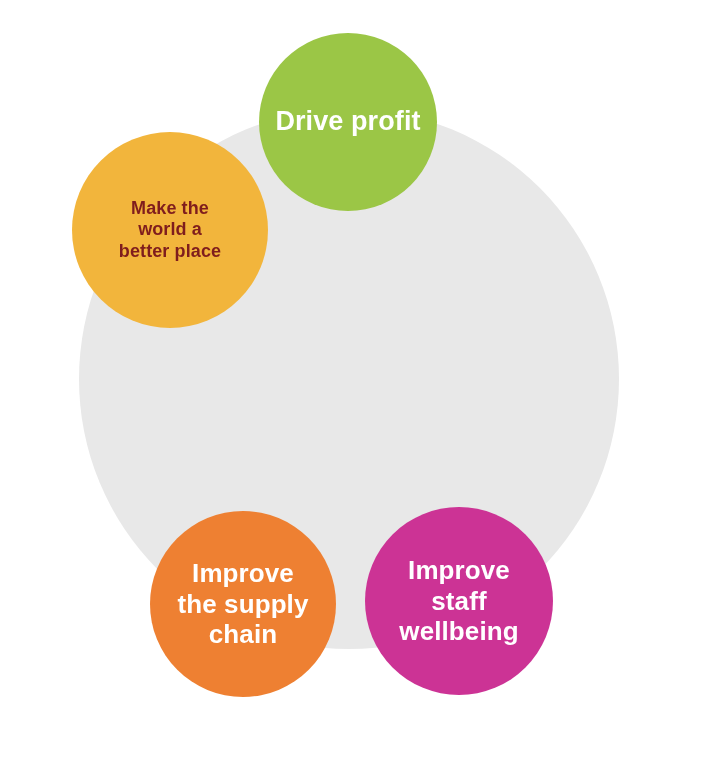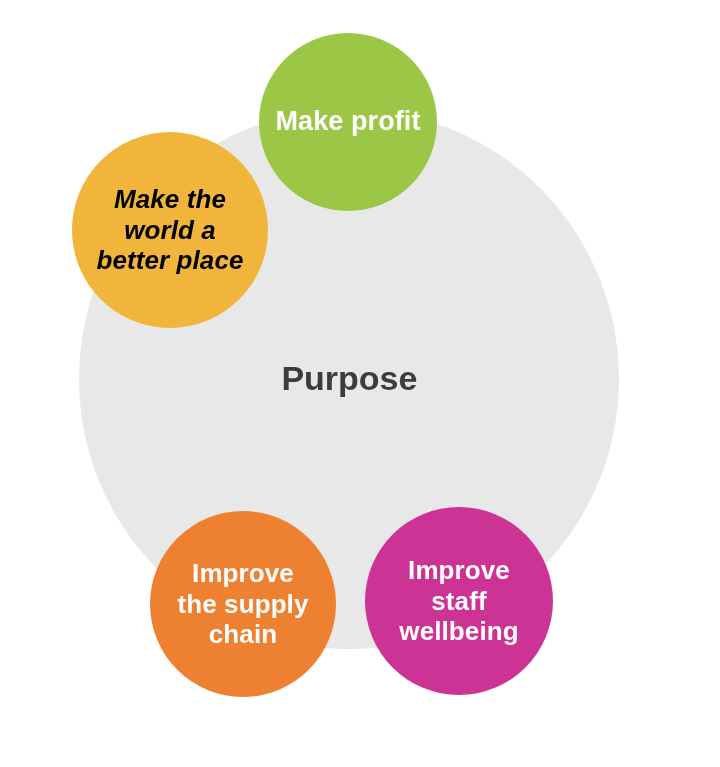--- a/index.html
+++ b/index.html
@@ -54,39 +54,38 @@
   }
 </style>
 </head>
 <body>
 
 <div id="diagram-root" style="background: rgb(255, 255, 255);">
 
   <div class="backdrop" style="background: rgb(232, 232, 232); left: 79.4286px; top: 108.714px; width: 540px; height: 540px;"></div>
 
   <div class="node" style="left: 259px; top: 33px; width: 178px; height: 178px; background: rgb(155, 198, 70);">
-    <span class="node-label" style="font-size: 27px; color: rgb(255, 255, 255);">Make profit</span>
+    <span class="node-label" style="font-size: 27px; color: rgb(255, 255, 255);">Drive profit</span>
   </div>
 
 
 
   <div class="node" style="left: 365px; top: 507px; width: 188px; height: 188px; background: rgb(204, 51, 149);">
     <span class="node-label" style="font-size: 26px; color: rgb(255, 255, 255);">Improve
 staff
 wellbeing</span>
   </div>
 
   <div class="node" style="left: 150px; top: 511px; width: 186px; height: 186px; background: rgb(238, 128, 50);">
     <span class="node-label" style="font-size: 26px; color: rgb(255, 255, 255);">Improve
 the supply
 chain</span>
   </div>
 
 
   <div class="node" style="left: 72px; top: 132px; width: 196px; height: 196px; background: rgb(242, 181, 60);">
-    <span class="node-label" style="font-size: 26px; color: #000000; font-style: italic;">Make the
+    <span class="node-label" style="font-size: 18px; color: #7f1d1d;">Make the
 world a
 better place</span>
   </div>
 
-  <div class="center-label" style="font-size: 34px; color: rgb(60, 60, 60); left: 219.429px; top: 348.714px; width: 260px; height: 60px;">Purpose</div>
 
 </div>
 
 </body></html>

